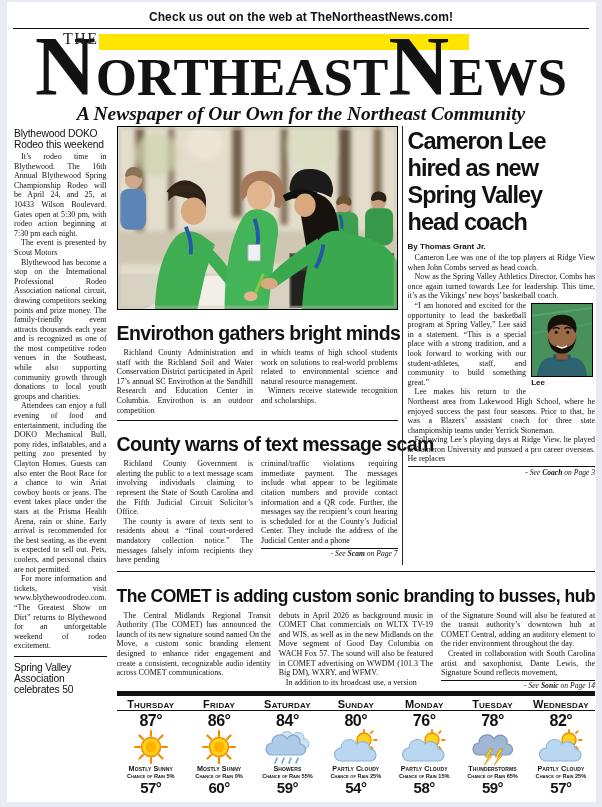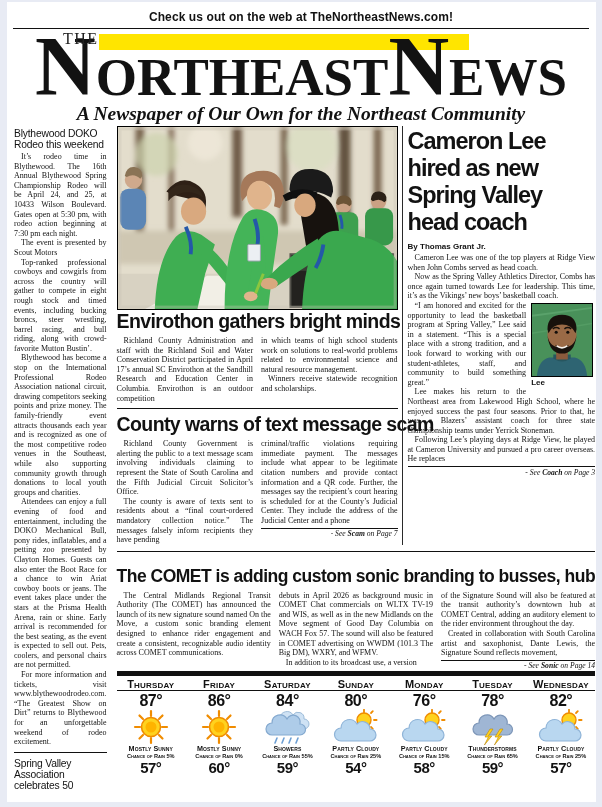--- a/index.html
+++ b/index.html
@@ -28,21 +28,21 @@
   .col-center { width:281px; }
   .vdiv2 { width:1px; background:#2a2a2a; margin-left:4px; }
   .col-right { flex:1; padding-left:5px; }
 
   .body-text { font-size:8px; line-height:9.6px; text-align:justify; }
   .body-text p { text-indent:7px; }
   .small-head { font-family:"Liberation Sans", sans-serif; font-weight:normal; font-size:10.3px; letter-spacing:-0.2px; margin:1px 0 2px; }
   .divider { border-top:1.4px solid #111; margin:5px 0 4px; }
 
   .photo-frame { border:1px solid #000; display:block; width:100%; height:184px; background:#e3ddcc; }
-  .big-head { font-family:"Liberation Sans", sans-serif; font-weight:bold; font-size:19.5px; letter-spacing:-0.6px; margin:0 0 3px; white-space:nowrap; }
+  .big-head { font-family:"Liberation Sans", sans-serif; font-weight:bold; font-size:19.5px; letter-spacing:-0.6px; margin:12px 0 3px; white-space:nowrap; }
   .two-col { display:flex; gap:8px; }
   .two-col > div { flex:1; }
   .three-col { display:flex; gap:8px; }
   .three-col > div { flex:1; }
 
   .jump { text-align:right; font-size:7.6px; font-style:italic; border-top:0.8px solid #111; margin-top:2px; padding-top:0.5px; }
   .jump .jn { font-weight:bold; }
 
   .coach-head { font-family:"Liberation Sans", sans-serif; font-weight:bold; font-size:23.5px; line-height:27px; letter-spacing:-1px; margin:2px 0 6px; }
   .byline { font-family:"Liberation Sans", sans-serif; font-weight:bold; font-size:8px; margin-bottom:2px; }
@@ -138,21 +138,20 @@
 
 
   <div class="content">
 
     <div class="col-left">
       <div>
         <div class="small-head">Blythewood DOKO Rodeo this weekend</div>
         <div class="body-text">
           <p>It’s rodeo time in Blythewood. The 16th Annual Blythewood Spring Championship Rodeo will be April 24, and 25, at 10433 Wilson Boulevard. Gates open at 5:30 pm, with rodeo action beginning at 7:30 pm each night.</p>
           <p>The event is presented by Scout Motors</p>
-          <p>Top-ranked professional cowboys and cowgirls from across the country will gather to compete in eight rough stock and timed events, including bucking broncs, steer wrestling, barrel racing, and bull riding, along with crowd-favorite Mutton Bustin’.</p>
           <p>Blythewood has become a stop on the International Professional Rodeo Association national circuit, drawing competitors seeking points and prize money. The family-friendly event attracts thousands each year and is recognized as one of the most competitive rodeo venues in the Southeast, while also supporting community growth through donations to local youth groups and charities.</p>
           <p>Attendees can enjoy a full evening of food and entertainment, including the DOKO Mechanical Bull, pony rides, inflatables, and a petting zoo presented by Clayton Homes. Guests can also enter the Boot Race for a chance to win Ariat cowboy boots or jeans. The event takes place under the stars at the Prisma Health Arena, rain or shine. Early arrival is recommended for the best seating, as the event is expected to sell out. Pets, coolers, and personal chairs are not permitted.</p>
           <p>For more information and tickets, visit www.blythewoodrodeo.com. “The Greatest Show on Dirt” returns to Blythewood for an unforgettable weekend of rodeo excitement.</p>
         </div>
       </div>
       <div class="divider"></div>
       <div>
         <div class="small-head">Spring Valley Association celebrates 50</div>
 
       </div>

